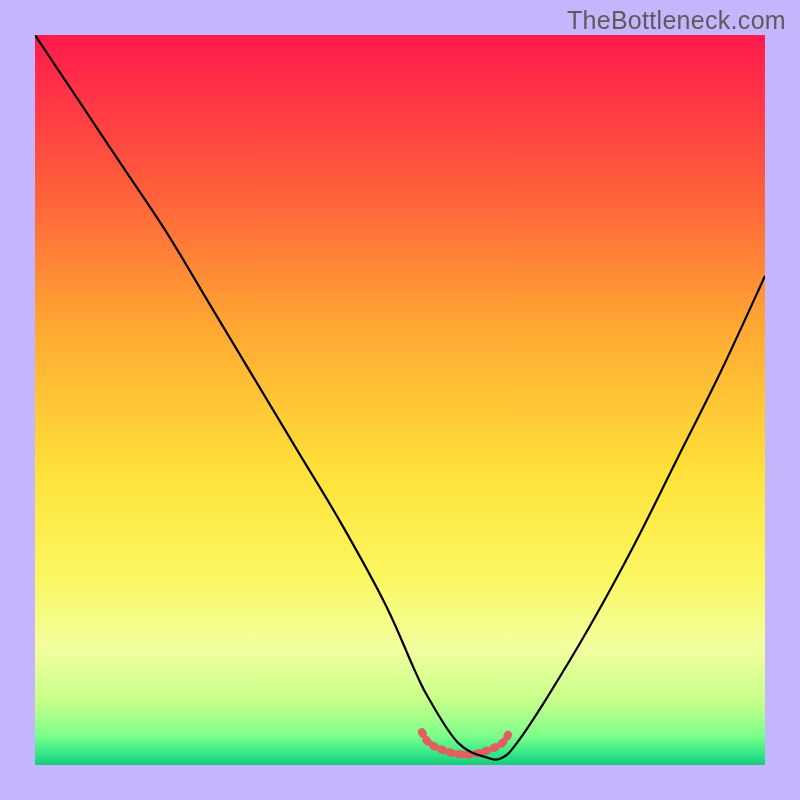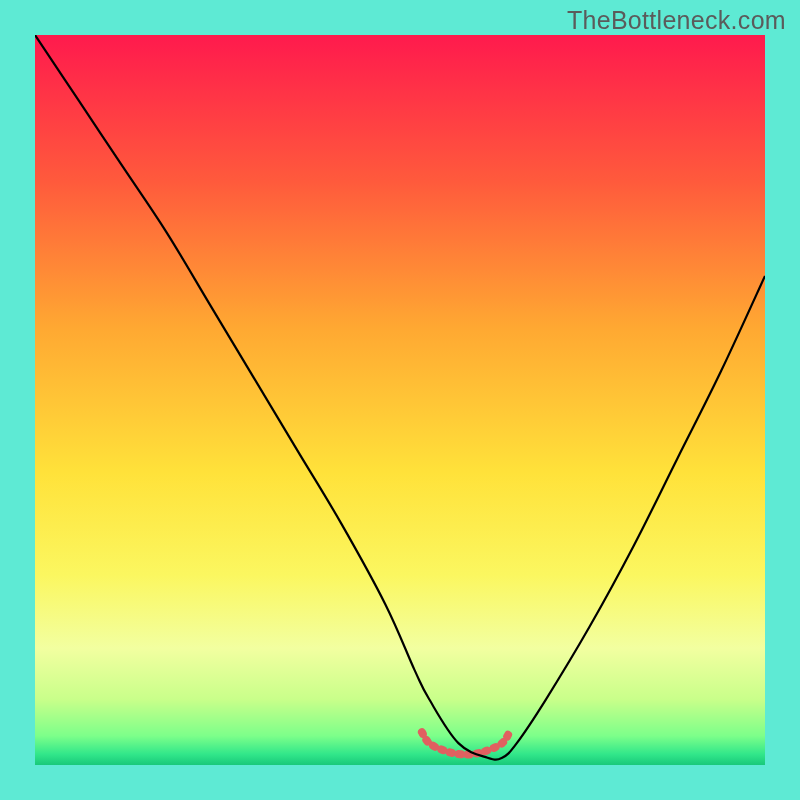--- a/index.html
+++ b/index.html
@@ -8,21 +8,21 @@
     width: 800px;
     height: 800px;
     background: #000;
     font-family: Arial, Helvetica, sans-serif;
     overflow: hidden;
   }
   .frame {
     position: relative;
     width: 800px;
     height: 800px;
-    background: #5eead4;
+    background: #c4b5fd;
   }
   .watermark {
     position: absolute;
     top: 6px;
     right: 14px;
     color: #5b5b5b;
     font-size: 25px;
     font-weight: 400;
     letter-spacing: 0.3px;
     z-index: 20;

